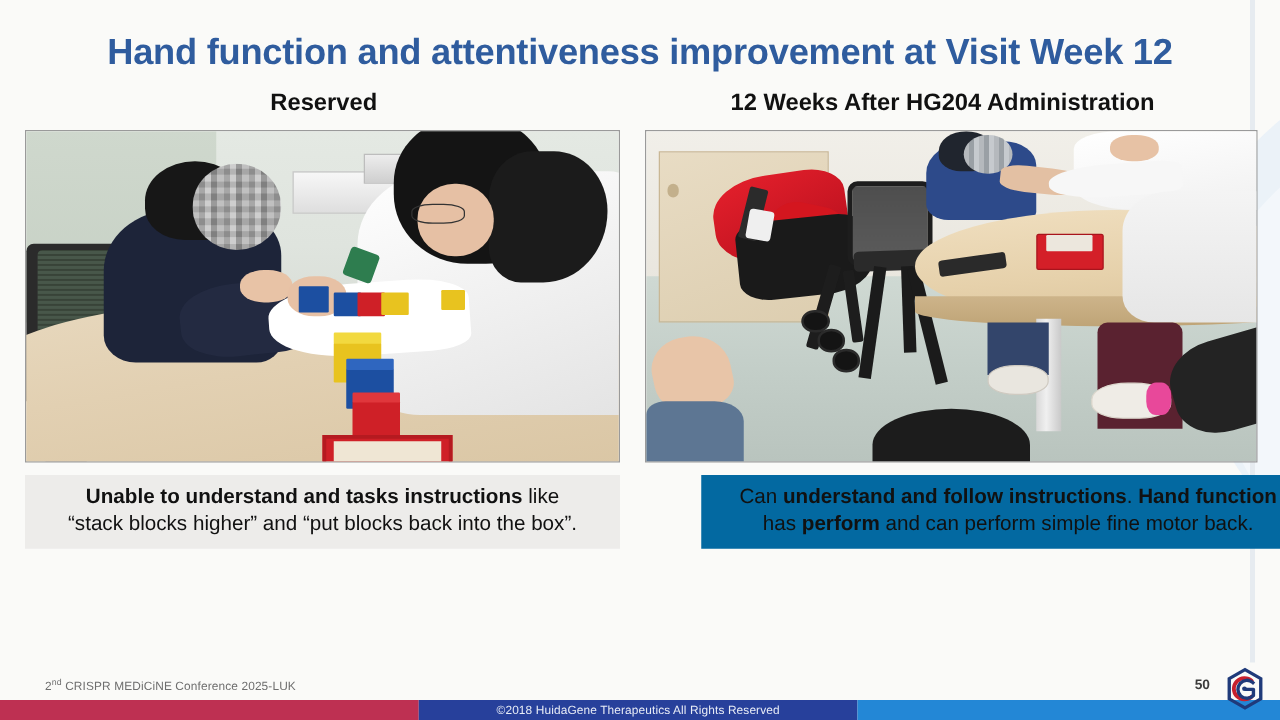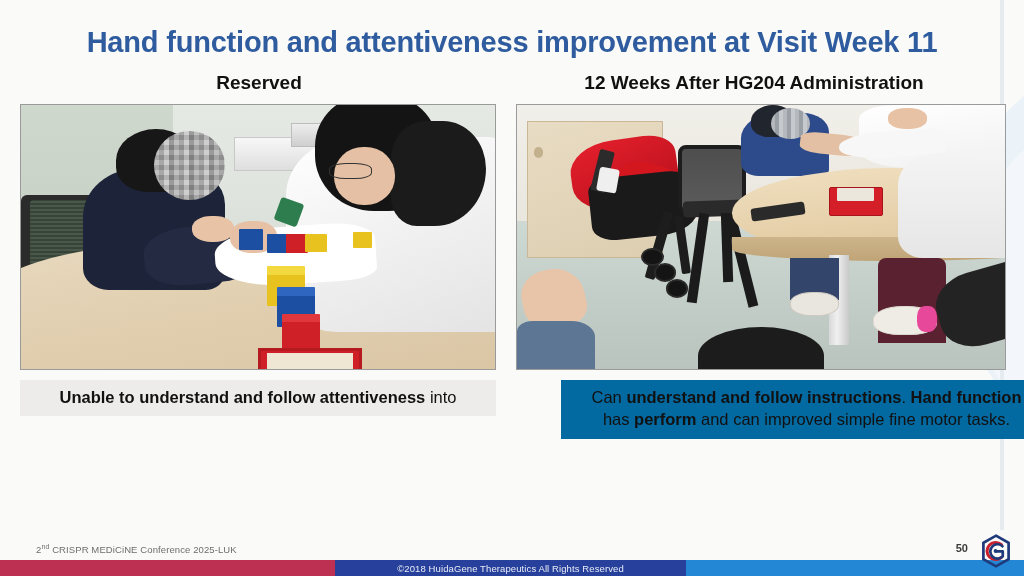--- a/index.html
+++ b/index.html
@@ -430,21 +430,21 @@
 </style>
 </head>
 <body>
 
 <svg class="bg-deco" viewBox="0 0 1024 576" preserveAspectRatio="none">
   <path d="M1024 96 C 960 150, 930 220, 955 300 C 975 365, 1010 400, 1024 420 Z" fill="#E8F0F8" opacity="0.85"></path>
   <path d="M1024 150 C 975 195, 952 255, 972 320 C 990 372, 1014 402, 1024 418 Z" fill="#F3F7FB"></path>
   <path d="M1000 0 L1004 0 L1004 530 L1000 530 Z" fill="#E6EBF0"></path>
 </svg>
 
-<div class="slide-title">Hand function and attentiveness improvement at Visit Week 11</div>
+<div class="slide-title">Hand function and attentiveness improvement at Visit Week 12</div>
 
 <div class="col-head left">Reserved</div>
 <div class="col-head right">12 Weeks After HG204 Administration</div>
 
 <div class="photo left">
   <div class="scene">
     <div class="l-wall"></div>
     <div class="l-wall2"></div>
     <div class="l-chair"></div>
     <div class="l-chair-mesh"></div>
@@ -526,26 +526,27 @@
     <div class="r-shoe"></div>
     <div class="r-shoe-pink"></div>
     <div class="r-chair-fg2"></div>
     <div class="r-chair-fg"></div>
     <div class="r-hand-fg"></div>
     <div class="r-jeans-fg"></div>
   </div>
 </div>
 
 <div class="caption left">
-  <b>Unable to understand and follow attentiveness</b><span> into</span><br>
+  <b>Unable to understand and tasks instructions</b><span> like</span><br>
+  <span>“stack blocks higher” and “put blocks back into the box”.</span>
 </div>
 
 <div class="caption right">
   <span>Can </span><b>understand and follow instructions</b><span>. </span><b>Hand function</b><br>
-  <span>has </span><b>perform</b><span> and can improved simple fine motor tasks.</span>
+  <span>has </span><b>perform</b><span> and can perform simple fine motor back.</span>
 </div>
 
 <div class="footer-note">
   <span>2</span><sup>nd</sup><span> CRISPR MEDiCiNE Conference 2025-LUK</span>
 </div>
 
 <div class="page-num">50</div>
 
 <svg class="logo-mark" viewBox="0 0 40 40">
   <polygon points="20,3 34,11 34,29 20,37 6,29 6,11" fill="none" stroke="#1F3A7A" stroke-width="3"></polygon>

